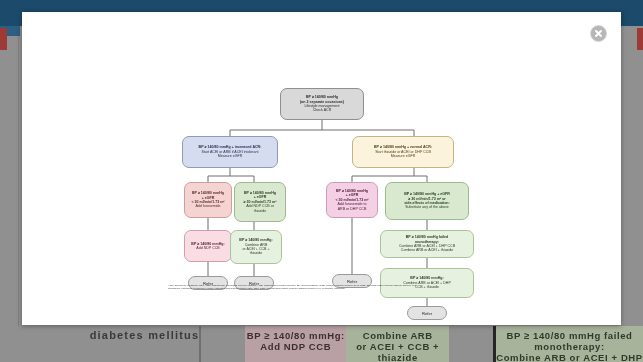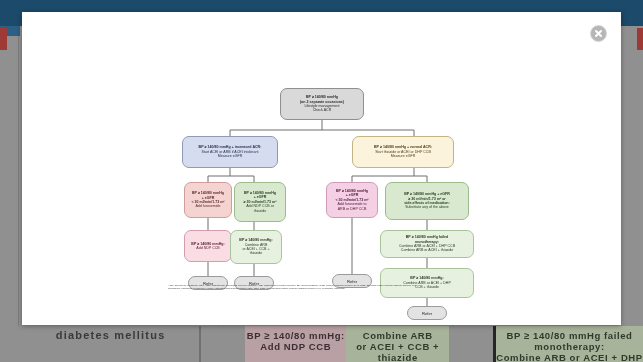--- a/index.html
+++ b/index.html
@@ -40,21 +40,21 @@
   .bg-table {
     position: absolute; left: 0; top: 326px; width: 643px; height: 36px;
     display: flex; align-items: flex-start;
   }
   .bg-cell {
     height: 36px; padding-top: 4px;
     font-size: 9.5px; font-weight: bold; letter-spacing: .6px;
     color: #3a3a3a; text-align: center; line-height: 11px;
     overflow: hidden;
   }
-  .bg-cell.left { text-align: center; padding-left: 22px; font-size: 11px; letter-spacing: 1.2px; width: 215px;}
+  .bg-cell.left { text-align: right; padding-left: 22px; font-size: 11px; letter-spacing: 1.2px; width: 215px;}
   .bg-cell.sep { width: 2px; background: #6f6f6f; padding: 0; height: 36px; }
   .bg-cell.pink { width: 110px; background: #b9a0a4; color: #3c2f31; }
   .bg-cell.green { width: 112px; background: #a8b39b; color: #2f3a2b; }
   .bg-cell.plain { background: transparent; }
   .bg-cell.wide { width: 160px; }
   .bg-cell.dark-sep { width: 3px; background: #262626; padding: 0; }
 
   
   .modal {
     position: absolute; left: 22px; top: 12px;

